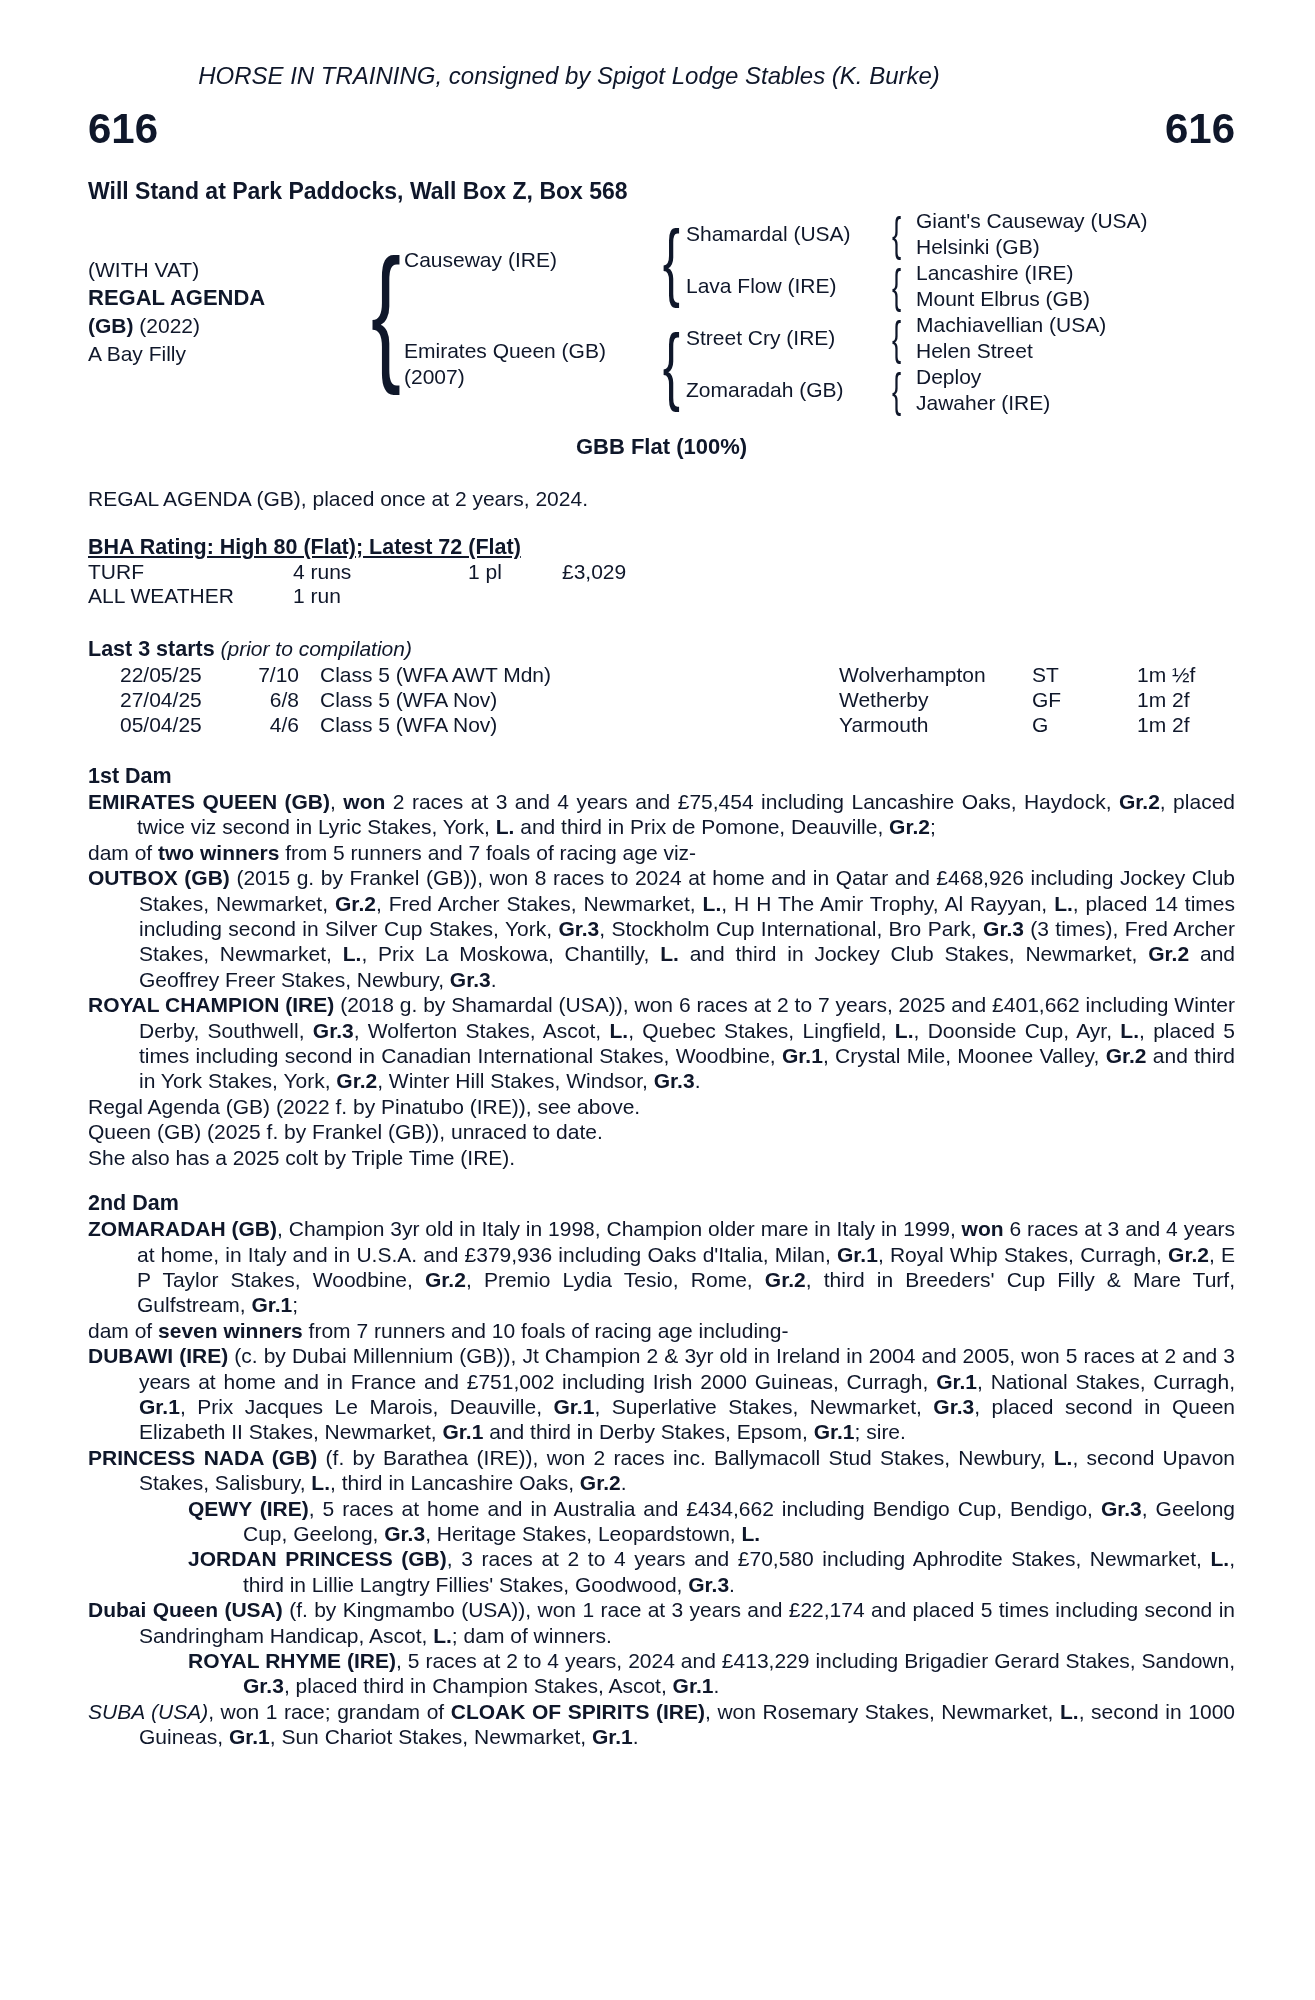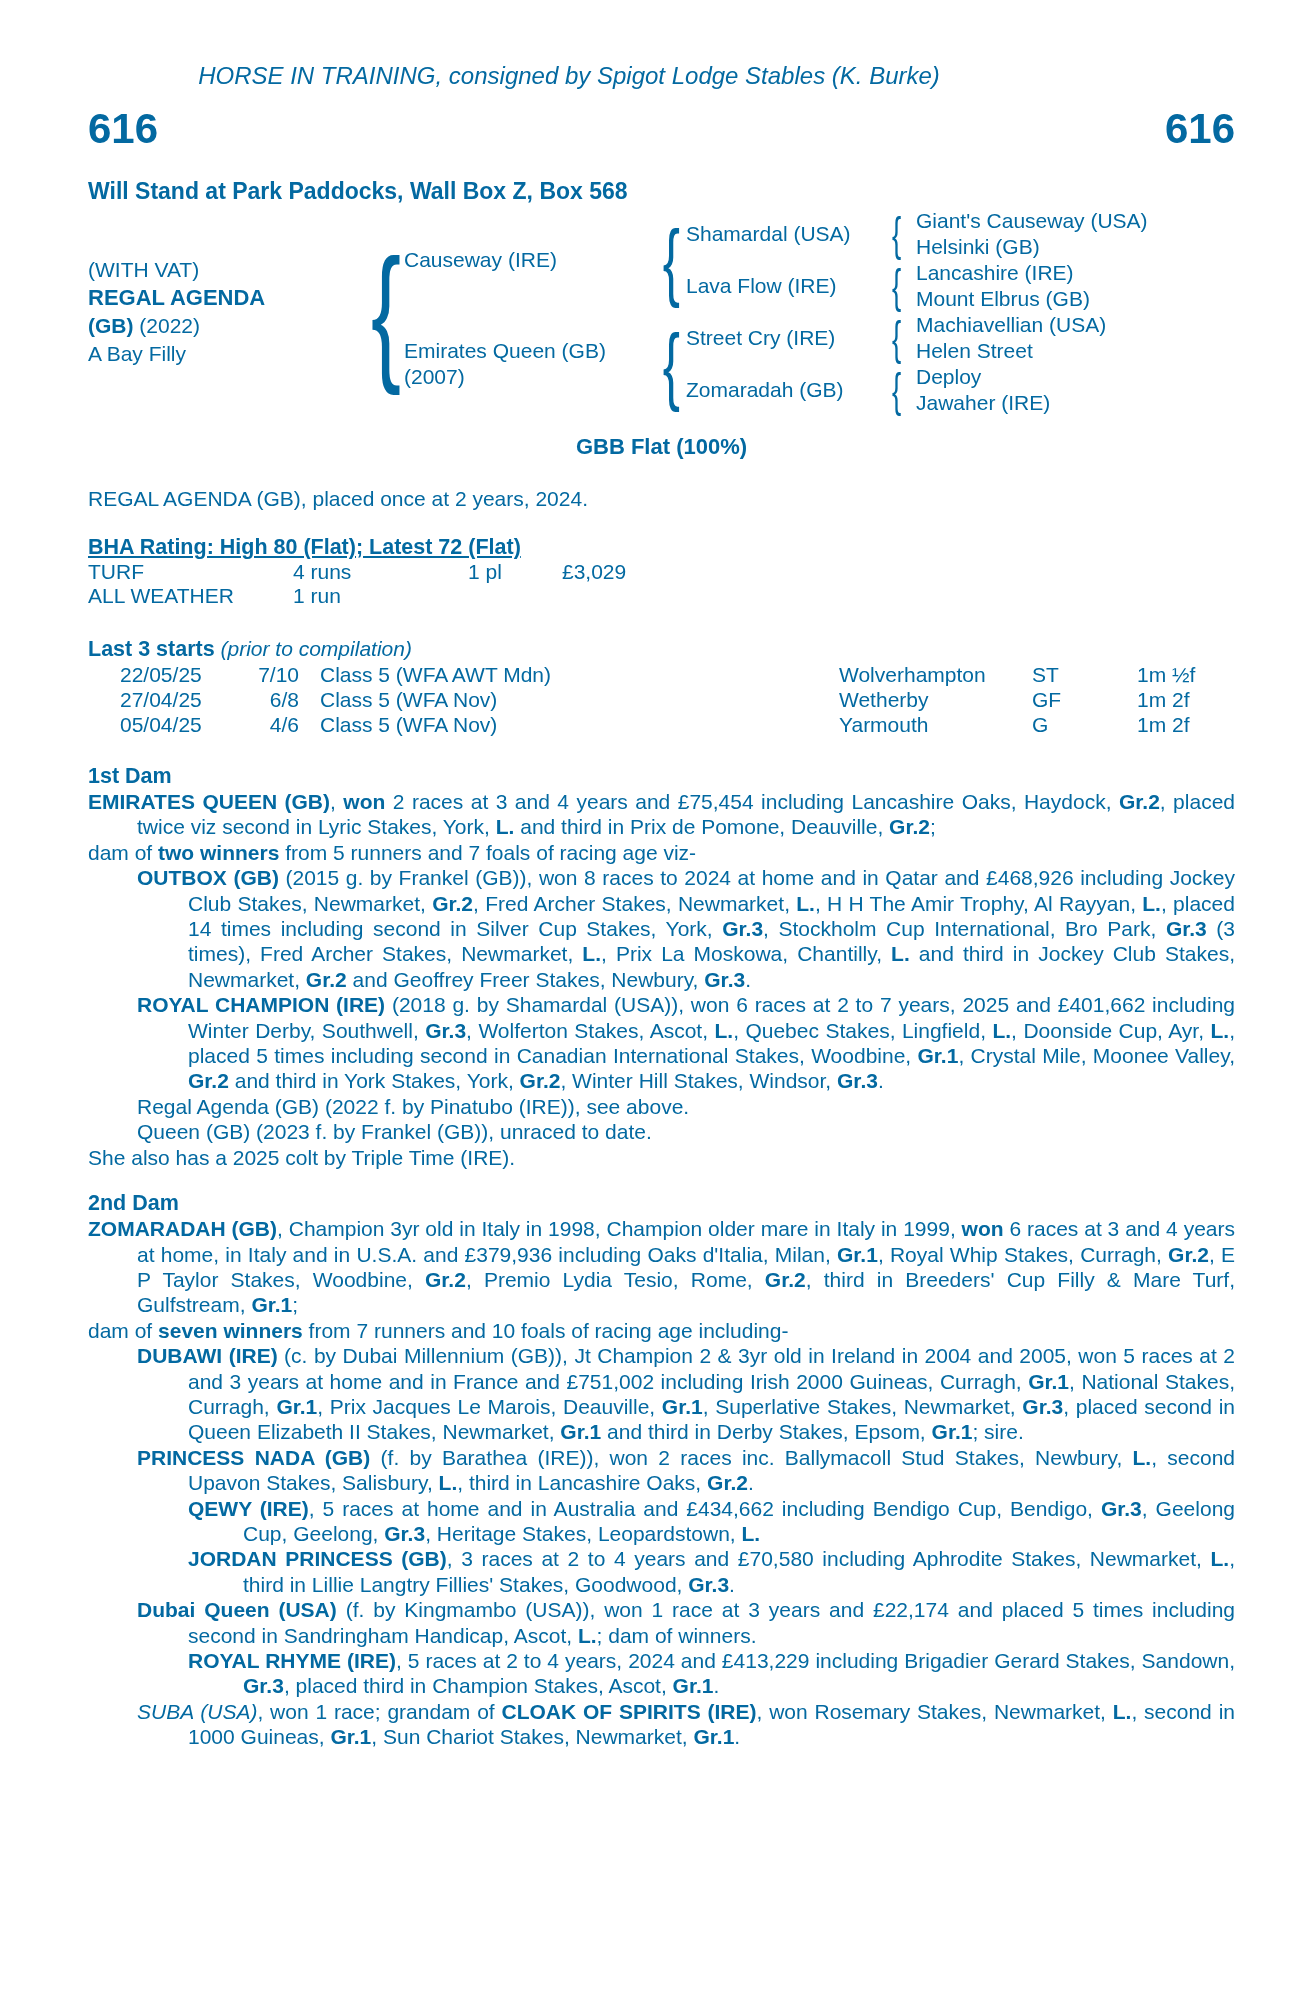--- a/index.html
+++ b/index.html
@@ -1,18 +1,18 @@
 <!DOCTYPE html>
 <html><head>
 <meta charset="utf-8">
 <style>
   html,body { margin:0; padding:0; background:#ffffff; }
   .page {
     position:relative; width:1315px; height:2000px; box-sizing:border-box;
-    background:#ffffff; color:#0369a1;
+    background:#ffffff; color:#0f172a;
     font-family:"Liberation Sans","DejaVu Sans",sans-serif;
     font-size:21px; overflow:hidden;
     padding:62px 80px 0 88px;
   }
   .consign { font-style:italic; font-size:24px; line-height:28px; text-align:center; padding-right:185px; }
   .lotrow { display:flex; justify-content:space-between; margin-top:18px; line-height:42px; }
   .lotnum { font-weight:bold; font-size:42px; line-height:42px; }
   .standline { font-weight:bold; font-size:23px; line-height:26px; margin-top:28px; }
 
   
@@ -41,21 +41,21 @@
   .starts-note { font-style:italic; }
   .strow { position:relative; height:25px; line-height:25px;margin-left:32px; }
   .strow span { position:absolute; top:0; white-space:nowrap; }
   .s-date { left:0; } .s-pos { left:100px; width:79px; text-align:right; }
   .s-class { left:200px; } .s-track { left:719px; } .s-going { left:912px; } .s-dist { left:1017px; }
 
   .damhead { font-weight:bold; font-size:21.5px; line-height:25px; }
   .dh1 { margin-top:27px; } .dh2 { margin-top:21px; }
   .para { margin:0; text-align:justify; line-height:25.4px; }
   .i0 { padding-left:49px; text-indent:-49px; }
-  .i1 { margin-left:49px; padding-left:51px; text-indent:-51px; }
+  .i1 { padding-left:51px; text-indent:-51px; }
   .i2 { margin-left:100px; padding-left:55px; text-indent:-55px; }
   .b { font-weight:bold; }
   .it { font-style:italic; }
 </style>
 </head>
 <body>
 
 <div class="page">
 
   <div class="consign">HORSE IN TRAINING, consigned by Spigot Lodge Stables (K. Burke)</div>
@@ -177,21 +177,21 @@
     </div>
   </div>
 
   <div class="damhead dh1">1st Dam</div>
   <div>
       <p class="para i0"><span class="b">EMIRATES QUEEN (GB)</span><span>, </span><span class="b">won</span><span> 2 races at 3 and 4 years and £75,454 including Lancashire Oaks, Haydock, </span><span class="b">Gr.2</span><span>, placed twice viz second in Lyric Stakes, York, </span><span class="b">L.</span><span> and third in Prix de Pomone, Deauville, </span><span class="b">Gr.2</span><span>;</span></p>
       <p class="para i0"><span>dam of </span><span class="b">two winners</span><span> from 5 runners and 7 foals of racing age viz-</span></p>
       <p class="para i1"><span class="b">OUTBOX (GB)</span><span> (2015 g. by Frankel (GB)), won 8 races to 2024 at home and in Qatar and £468,926 including Jockey Club Stakes, Newmarket, </span><span class="b">Gr.2</span><span>, Fred Archer Stakes, Newmarket, </span><span class="b">L.</span><span>, H H The Amir Trophy, Al Rayyan, </span><span class="b">L.</span><span>, placed 14 times including second in Silver Cup Stakes, York, </span><span class="b">Gr.3</span><span>, Stockholm Cup International, Bro Park, </span><span class="b">Gr.3</span><span> (3 times), Fred Archer Stakes, Newmarket, </span><span class="b">L.</span><span>, Prix La Moskowa, Chantilly, </span><span class="b">L.</span><span> and third in Jockey Club Stakes, Newmarket, </span><span class="b">Gr.2</span><span> and Geoffrey Freer Stakes, Newbury, </span><span class="b">Gr.3</span><span>.</span></p>
       <p class="para i1"><span class="b">ROYAL CHAMPION (IRE)</span><span> (2018 g. by Shamardal (USA)), won 6 races at 2 to 7 years, 2025 and £401,662 including Winter Derby, Southwell, </span><span class="b">Gr.3</span><span>, Wolferton Stakes, Ascot, </span><span class="b">L.</span><span>, Quebec Stakes, Lingfield, </span><span class="b">L.</span><span>, Doonside Cup, Ayr, </span><span class="b">L.</span><span>, placed 5 times including second in Canadian International Stakes, Woodbine, </span><span class="b">Gr.1</span><span>, Crystal Mile, Moonee Valley, </span><span class="b">Gr.2</span><span> and third in York Stakes, York, </span><span class="b">Gr.2</span><span>, Winter Hill Stakes, Windsor, </span><span class="b">Gr.3</span><span>.</span></p>
       <p class="para i1"><span>Regal Agenda (GB) (2022 f. by Pinatubo (IRE)), see above.</span></p>
-      <p class="para i1"><span>Queen (GB) (2023 f. by Frankel (GB)), unraced to date.</span></p>
+      <p class="para i1"><span>Queen (GB) (2025 f. by Frankel (GB)), unraced to date.</span></p>
       <p class="para i0"><span>She also has a 2025 colt by Triple Time (IRE).</span></p>
     </div>
 
   <div class="damhead dh2">2nd Dam</div>
   <div>
       <p class="para i0"><span class="b">ZOMARADAH (GB)</span><span>, Champion 3yr old in Italy in 1998, Champion older mare in Italy in 1999, </span><span class="b">won</span><span> 6 races at 3 and 4 years at home, in Italy and in U.S.A. and £379,936 including Oaks d'Italia, Milan, </span><span class="b">Gr.1</span><span>, Royal Whip Stakes, Curragh, </span><span class="b">Gr.2</span><span>, E P Taylor Stakes, Woodbine, </span><span class="b">Gr.2</span><span>, Premio Lydia Tesio, Rome, </span><span class="b">Gr.2</span><span>, third in Breeders' Cup Filly &amp; Mare Turf, Gulfstream, </span><span class="b">Gr.1</span><span>;</span></p>
       <p class="para i0"><span>dam of </span><span class="b">seven winners</span><span> from 7 runners and 10 foals of racing age including-</span></p>
       <p class="para i1"><span class="b">DUBAWI (IRE)</span><span> (c. by Dubai Millennium (GB)), Jt Champion 2 &amp; 3yr old in Ireland in 2004 and 2005, won 5 races at 2 and 3 years at home and in France and £751,002 including Irish 2000 Guineas, Curragh, </span><span class="b">Gr.1</span><span>, National Stakes, Curragh, </span><span class="b">Gr.1</span><span>, Prix Jacques Le Marois, Deauville, </span><span class="b">Gr.1</span><span>, Superlative Stakes, Newmarket, </span><span class="b">Gr.3</span><span>, placed second in Queen Elizabeth II Stakes, Newmarket, </span><span class="b">Gr.1</span><span> and third in Derby Stakes, Epsom, </span><span class="b">Gr.1</span><span>; sire.</span></p>
       <p class="para i1"><span class="b">PRINCESS NADA (GB)</span><span> (f. by Barathea (IRE)), won 2 races inc. Ballymacoll Stud Stakes, Newbury, </span><span class="b">L.</span><span>, second Upavon Stakes, Salisbury, </span><span class="b">L.</span><span>, third in Lancashire Oaks, </span><span class="b">Gr.2</span><span>.</span></p>
       <p class="para i2"><span class="b">QEWY (IRE)</span><span>, 5 races at home and in Australia and £434,662 including Bendigo Cup, Bendigo, </span><span class="b">Gr.3</span><span>, Geelong Cup, Geelong, </span><span class="b">Gr.3</span><span>, Heritage Stakes, Leopardstown, </span><span class="b">L.</span></p>

